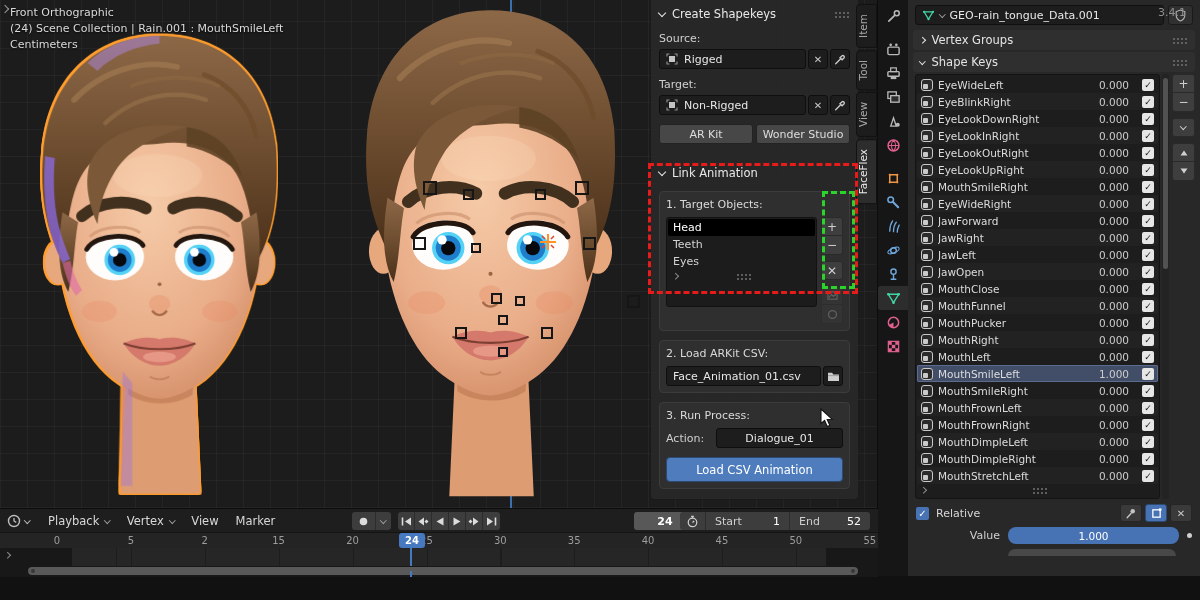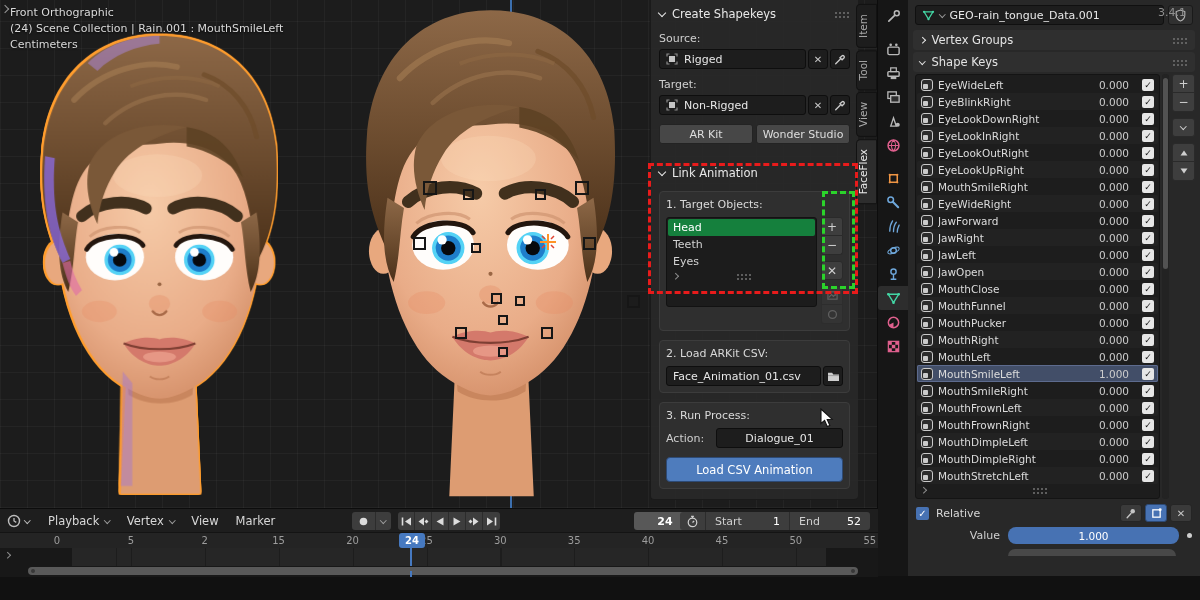--- a/index.html
+++ b/index.html
@@ -42,21 +42,21 @@
 .ff-sq { width:20px; height:20px; flex:none; background:#1d1d1d; border:1px solid #0e0e0e; border-radius:3px;
   display:flex; align-items:center; justify-content:center; color:#c9c9c9; font-size:10px; }
 .ff-btn-row { display:flex; gap:3px; margin-top:9px; }
 .ff-btn { flex:1; height:20px; background:#474747; border:1px solid #232323; border-radius:3px;
   color:#dedede; font-size:11px; display:flex; align-items:center; justify-content:center; }
 .ff-box { margin-top:9px; background:#2f2f2f; border:1px solid #3c3c3c; border-radius:4px; padding:6px; }
 .ff-box-label { color:#d9d9d9; margin-bottom:6px; }
 .tob-zone { display:flex; gap:4px; }
 .tob-list { flex:1; height:90px; background:#1c1c1c; border:1px solid #121212; border-radius:3px; padding:1px; }
 .tob-row { height:17px; display:flex; align-items:center; padding:0 5px; border-radius:2px; color:#d2d2d2; }
-.tob-row.selected { background:#15803d; color:#fff; }
+.tob-row.selected { background:#000000; color:#fff; }
 .tob-filter { height:13px; display:flex; align-items:center; padding:0 5px; color:#8a8a8a; }
 .tob-filter .grip { margin:0 auto; }
 .tob-btns { width:22px; display:flex; flex-direction:column; }
 .sbtn { height:19px; background:#3e3e3e; border:1px solid #2a2a2a; color:#cfcfcf;
   display:flex; align-items:center; justify-content:center; font-size:12px; line-height:1; }
 .sbtn.top { border-radius:3px 3px 0 0; }
 .sbtn.bot { border-radius:0 0 3px 3px; border-top:none; }
 .sbtn.solo { border-radius:3px; margin-top:0; }
 .sbtn.ghost { opacity:.35; }
 .ff-act-row { display:flex; align-items:center; gap:6px; }

